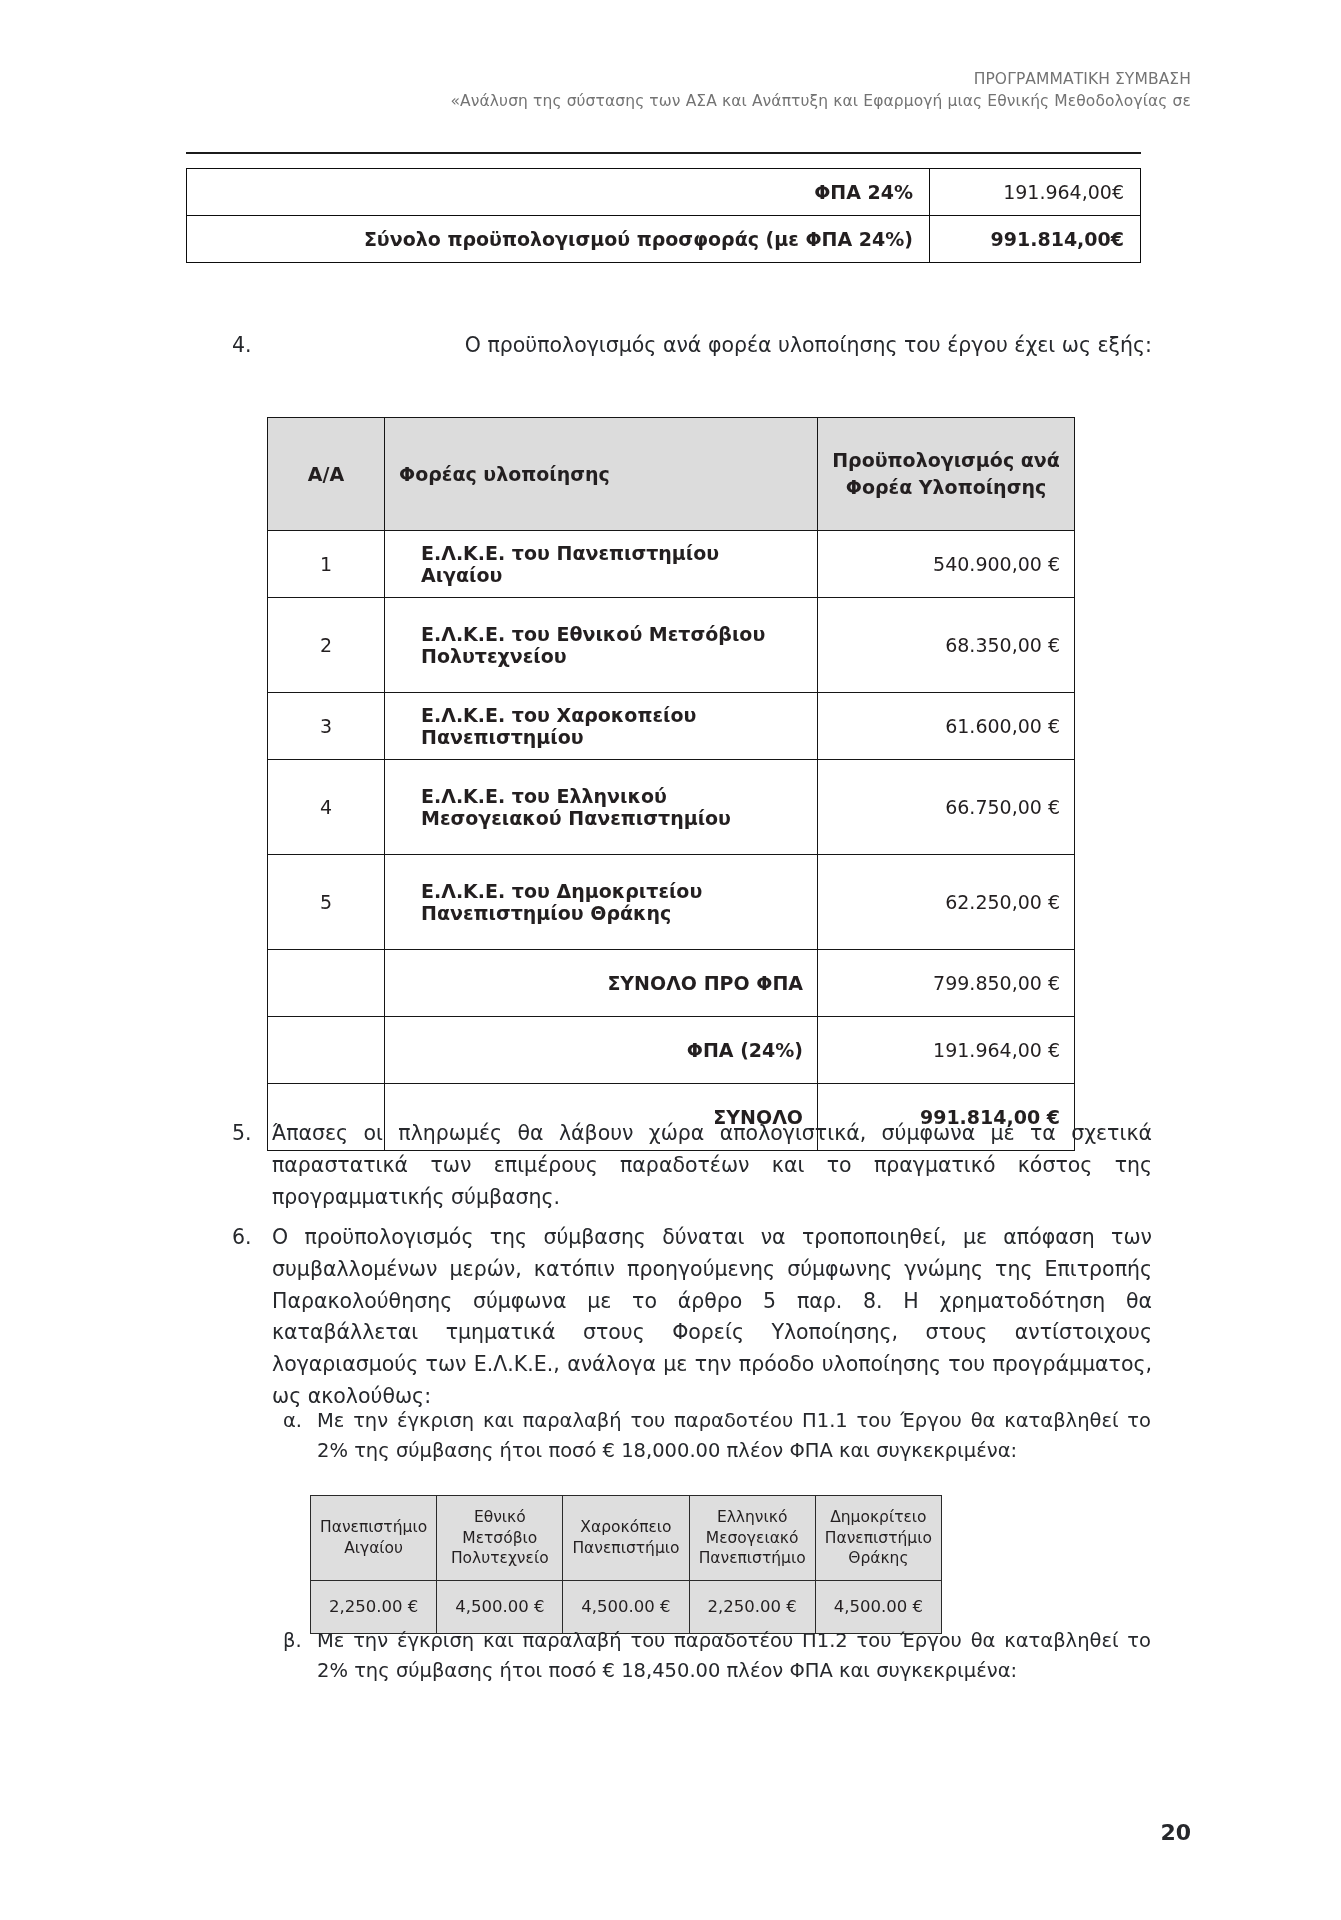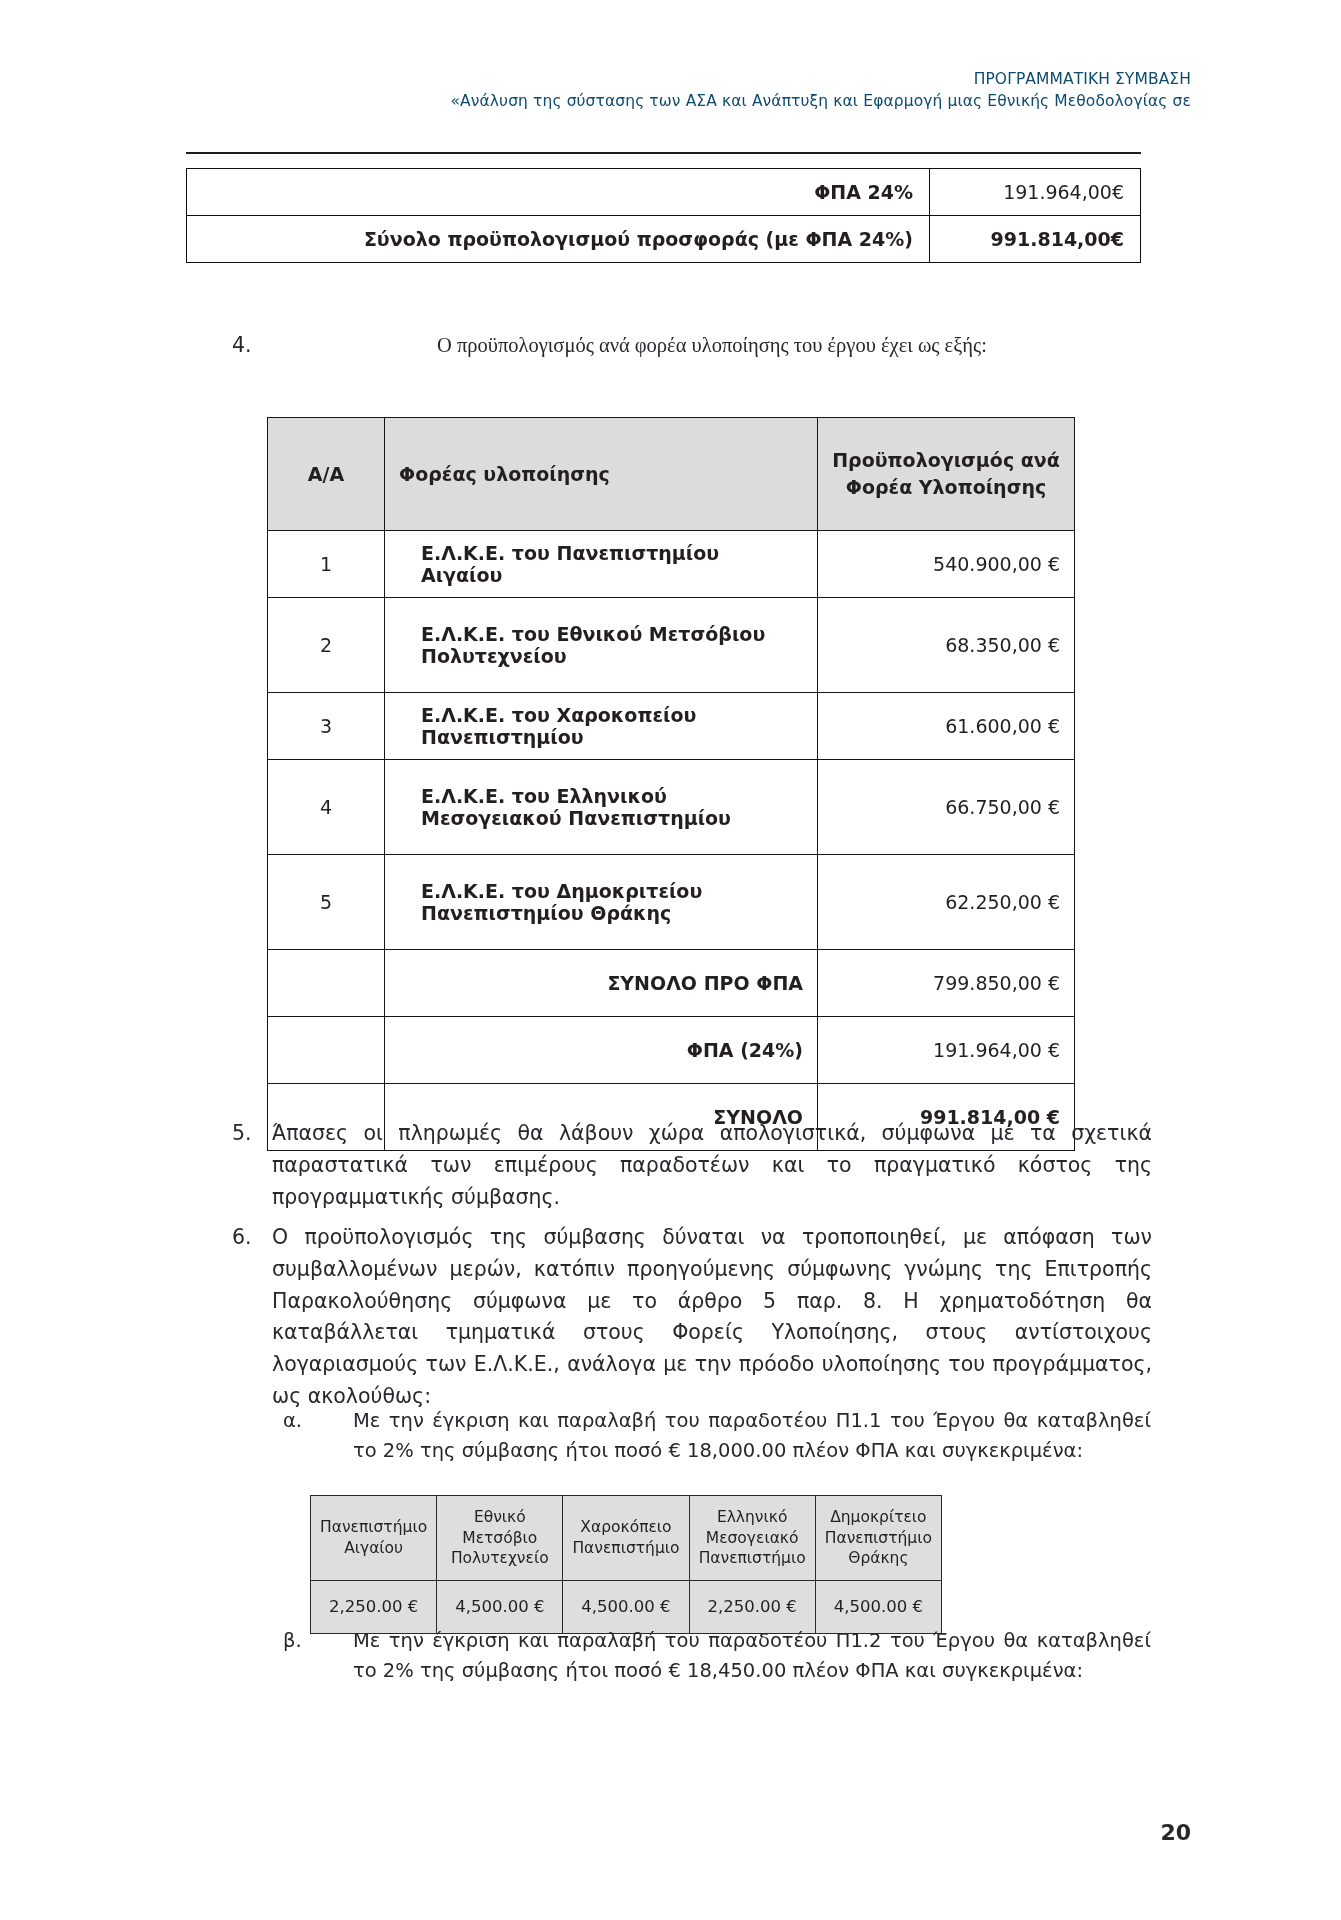--- a/index.html
+++ b/index.html
@@ -25,21 +25,21 @@
 
   
   .doc-header {
     position: absolute;
     top: 68px;
     right: 150px;
     width: 1000px;
     text-align: right;
     font-size: 15.5px;
     line-height: 1.45;
-    color: #0c4a6e;
+    color: #737373;
     letter-spacing: .1px;
   }
   .doc-header .line1 { display: block; }
   .doc-header .line2 { display: block; }
   .doc-header .line3 { display: block; }
 
   .header-rule {
     position: absolute;
     top: 152px;
     left: 186px;
@@ -85,41 +85,40 @@
   }
   .list-item .marker {
     flex: 0 0 auto;
     width: 40px;
     text-align: left;
   }
   .list-item .body {
     flex: 1 1 auto;
     text-align: justify;
   }
-  .list-item .body.no-justify { text-align: center; font-family: Liberation Serif, serif; }
+  .list-item .body.no-justify { text-align: right; }
 
   #item-4 { top: 330px; left: 232px; width: 920px; }
   #item-5 { top: 1118px; left: 232px; width: 920px; }
   #item-6 { top: 1222px; left: 232px; width: 920px; }
 
   .sub-item {
     position: absolute;
     display: flex;
     font-size: 19.5px;
     line-height: 1.55;
     color: #26282c;
   }
   .sub-item .marker {
     flex: 0 0 auto;
     width: 34px;
   }
   .sub-item .body {
     flex: 1 1 auto;
     text-align: justify;
-    margin-left: 36px;
   }
   #item-a { top: 1406px; left: 283px; width: 868px; }
   #item-b { top: 1626px; left: 283px; width: 868px; }
 
   
   .budget-table {
     position: absolute;
     top: 417px;
     left: 267px;
     width: 808px;

